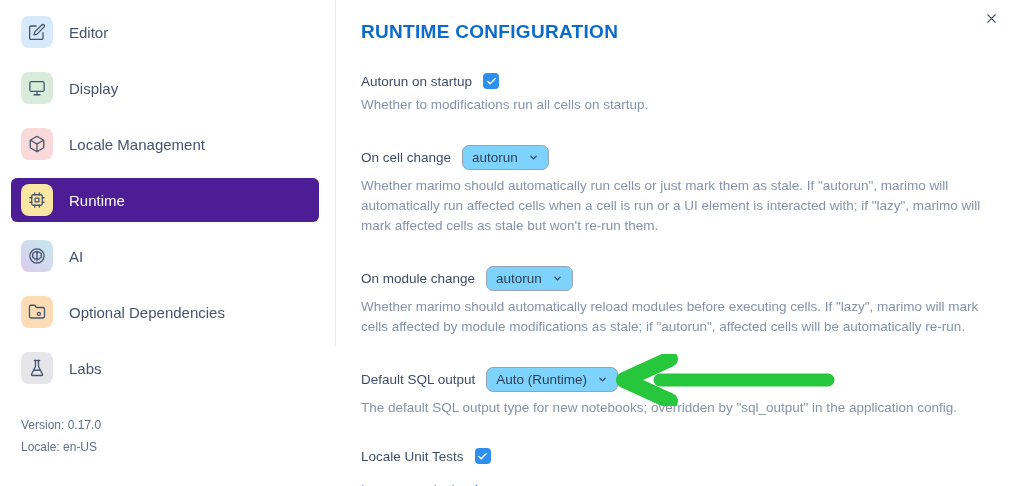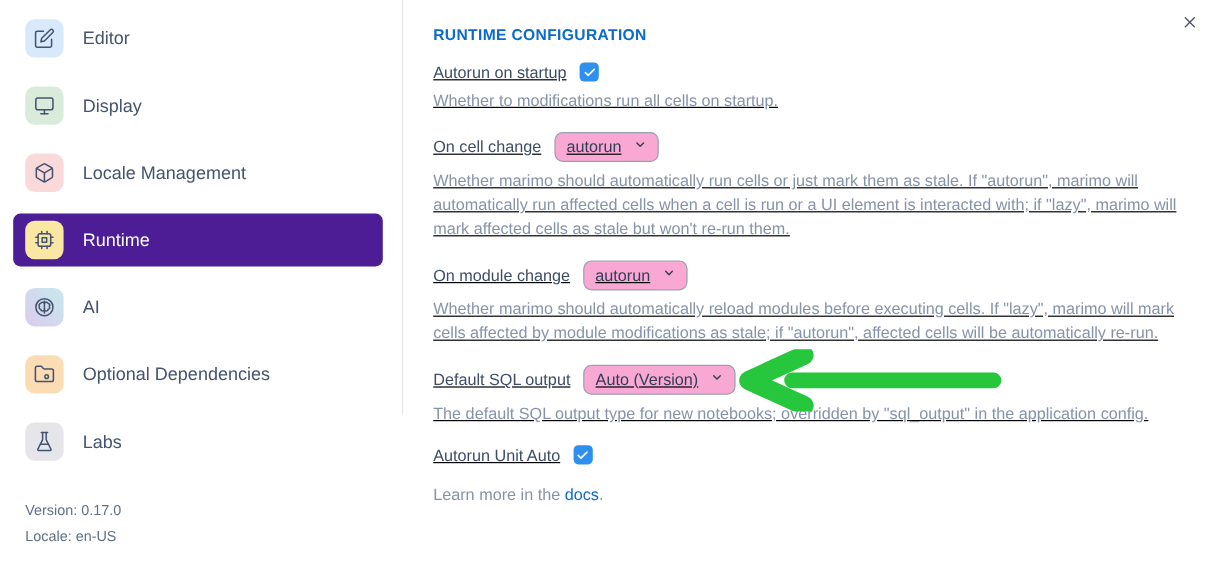--- a/index.html
+++ b/index.html
@@ -30,36 +30,36 @@
   .chip-runtime { background: #fbe7a4; }
   .chip-ai      { background: linear-gradient(225deg, #c6e9ee 0%, #dccbed 100%); }
   .chip-optdeps { background: #fbdcb4; }
   .chip-labs    { background: #e5e5ea; }
 
   .sidebar-meta { margin: 24px 0 0 21px; }
   .sidebar-meta div { font-size: 12px; color: #5f6f88; line-height: 22px; }
 
   
   .main { flex: 1; padding: 21px 24px 0 25px; position: relative; }
-  .section-title { font-size: 13px; font-weight: bold; color: #0b6bcb; letter-spacing: 0.3px; }
-
-  .group { margin-top: 16px; text-decoration: underline; }
+  .section-title { font-size: 19px; font-weight: bold; color: #0b6bcb; letter-spacing: 0.3px; }
+
+  .group { margin-top: 30px; }
   .field-row { display: flex; align-items: center; gap: 11px; }
   .field-label { font-size: 13.5px; color: #3d4d66; white-space: nowrap; }
   .desc { font-size: 13.5px; color: #8593aa; line-height: 20px; margin-top: 6px; max-width: 632px; }
 
   .checkbox {
     width: 16px; height: 16px; border-radius: 4px; background: #2e90ee;
     display: inline-flex; align-items: center; justify-content: center; cursor: pointer;
   }
 
   .select {
-    display: inline-flex; align-items: flex-start; gap: 10px;
+    display: inline-flex; align-items: center; gap: 10px;
     border: 1px solid #97a1b1; border-radius: 7px;
-    padding: 4px 9px; background: #f9a8d4; cursor: pointer;
+    padding: 4px 9px; background: #7dd3fc; cursor: pointer;
   }
   .select .select-value { font-size: 13.5px; color: #2f3e55; white-space: nowrap; }
   .select svg { stroke: #2f3e55; }
 
   .sql-row { position: relative; }
   .arrow-annotation { position: absolute; left: 247px; top: 50%; transform: translateY(-50%); line-height: 0; }
 
   .learn-more { margin-top: 18px; font-size: 13.5px; color: #8593aa; }
   .learn-more a { color: #0b6bcb; text-decoration: none; cursor: pointer; }
 
@@ -204,38 +204,38 @@
             </svg>
         </span>
       </div>
       <p class="desc">Whether marimo should automatically reload modules before executing cells. If "lazy", marimo will mark cells affected by module modifications as stale; if "autorun", affected cells will be automatically re-run.</p>
     </section>
 
     <section class="group">
       <div class="field-row sql-row">
         <span class="field-label">Default SQL output</span>
         <span class="select" role="combobox">
-          <span class="select-value">Auto (Version)</span>
+          <span class="select-value">Auto (Runtime)</span>
           <svg width="11" height="11" viewBox="0 0 24 24" fill="none" stroke-width="2.6" stroke-linecap="round" stroke-linejoin="round">
               <path d="m6 9 6 6 6-6"></path>
             </svg>
         </span>
         <span class="arrow-annotation">
           <svg width="228" height="52" viewBox="0 0 228 52" fill="none" stroke="#26c63d">
             <line x1="220" y1="26" x2="52" y2="26" stroke-width="13" stroke-linecap="round"></line>
             <polyline points="62,5 16,26 62,47" stroke-width="16" stroke-linecap="round" stroke-linejoin="round"></polyline>
           </svg>
         </span>
       </div>
       <p class="desc">The default SQL output type for new notebooks; overridden by "sql_output" in the application config.</p>
     </section>
 
     <section class="group">
       <div class="field-row">
-        <span class="field-label">Autorun Unit Auto</span>
+        <span class="field-label">Locale Unit Tests</span>
         <span class="checkbox">
           <svg width="11" height="11" viewBox="0 0 24 24" fill="none" stroke="#ffffff" stroke-width="3" stroke-linecap="round" stroke-linejoin="round">
               <path d="M20 6 9 17l-5-5"></path>
             </svg>
         </span>
       </div>
     </section>
 
     <p class="learn-more"><span>Learn more in the </span><a>docs</a><span>.</span></p>
 

